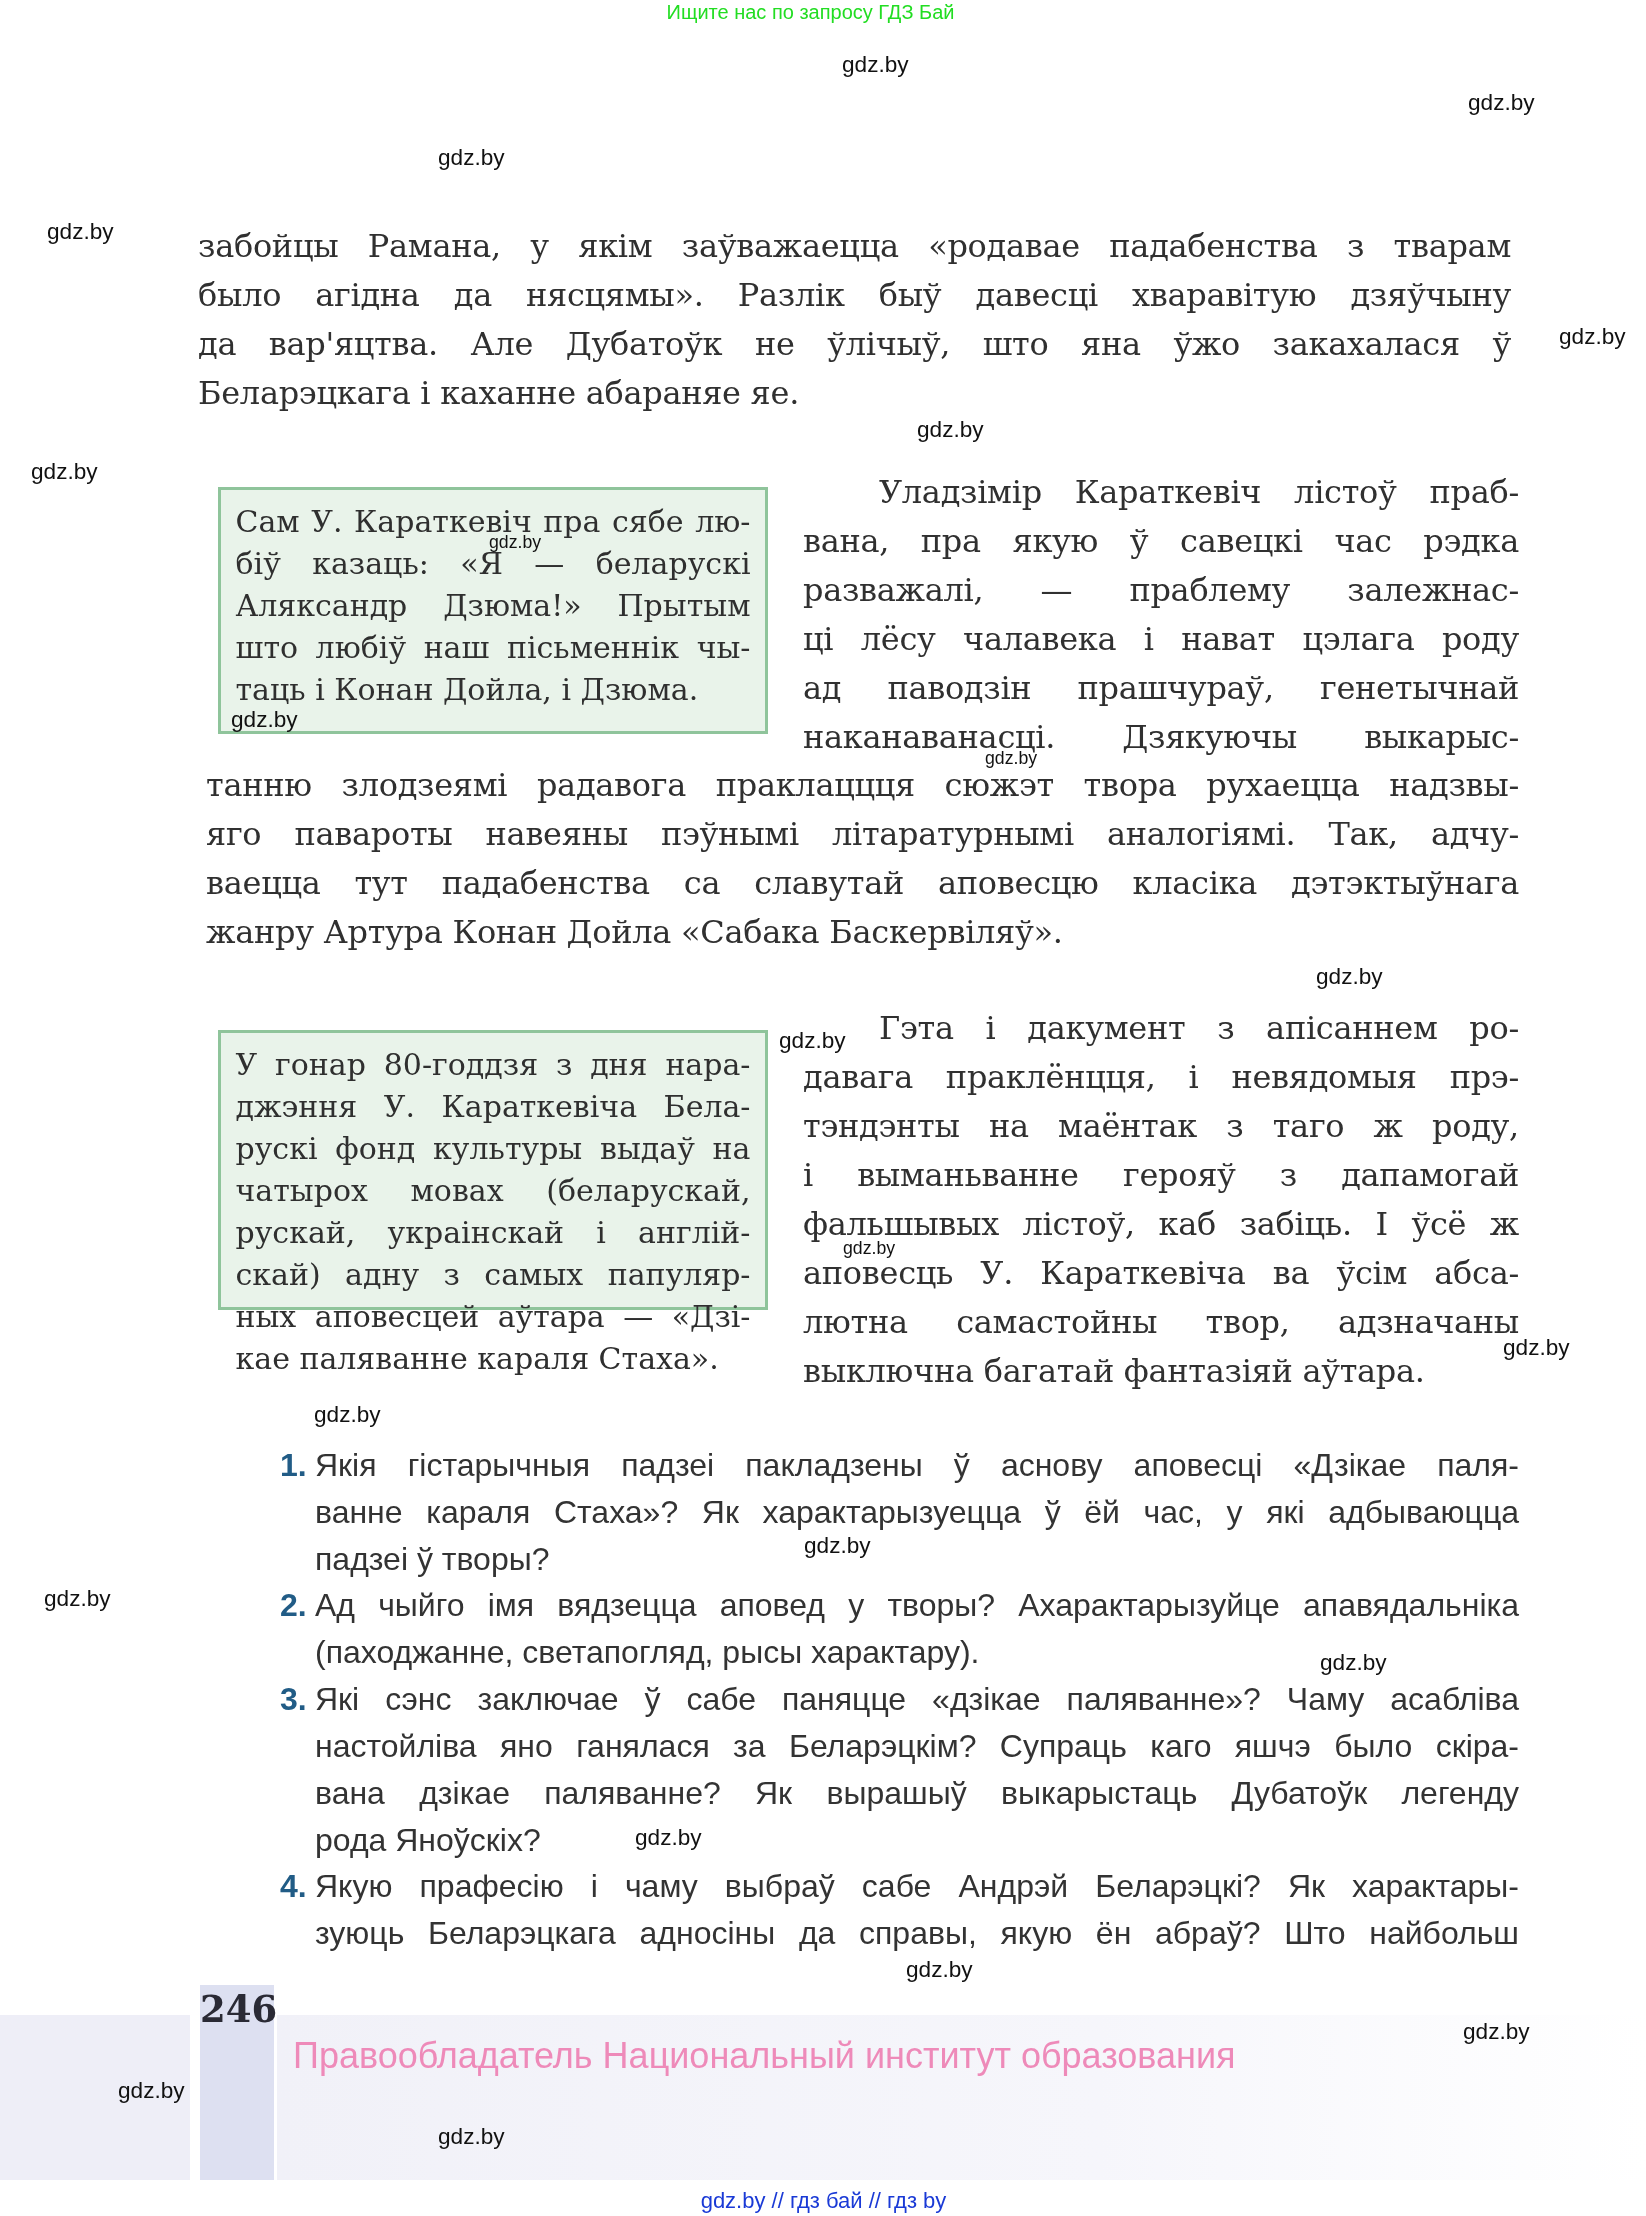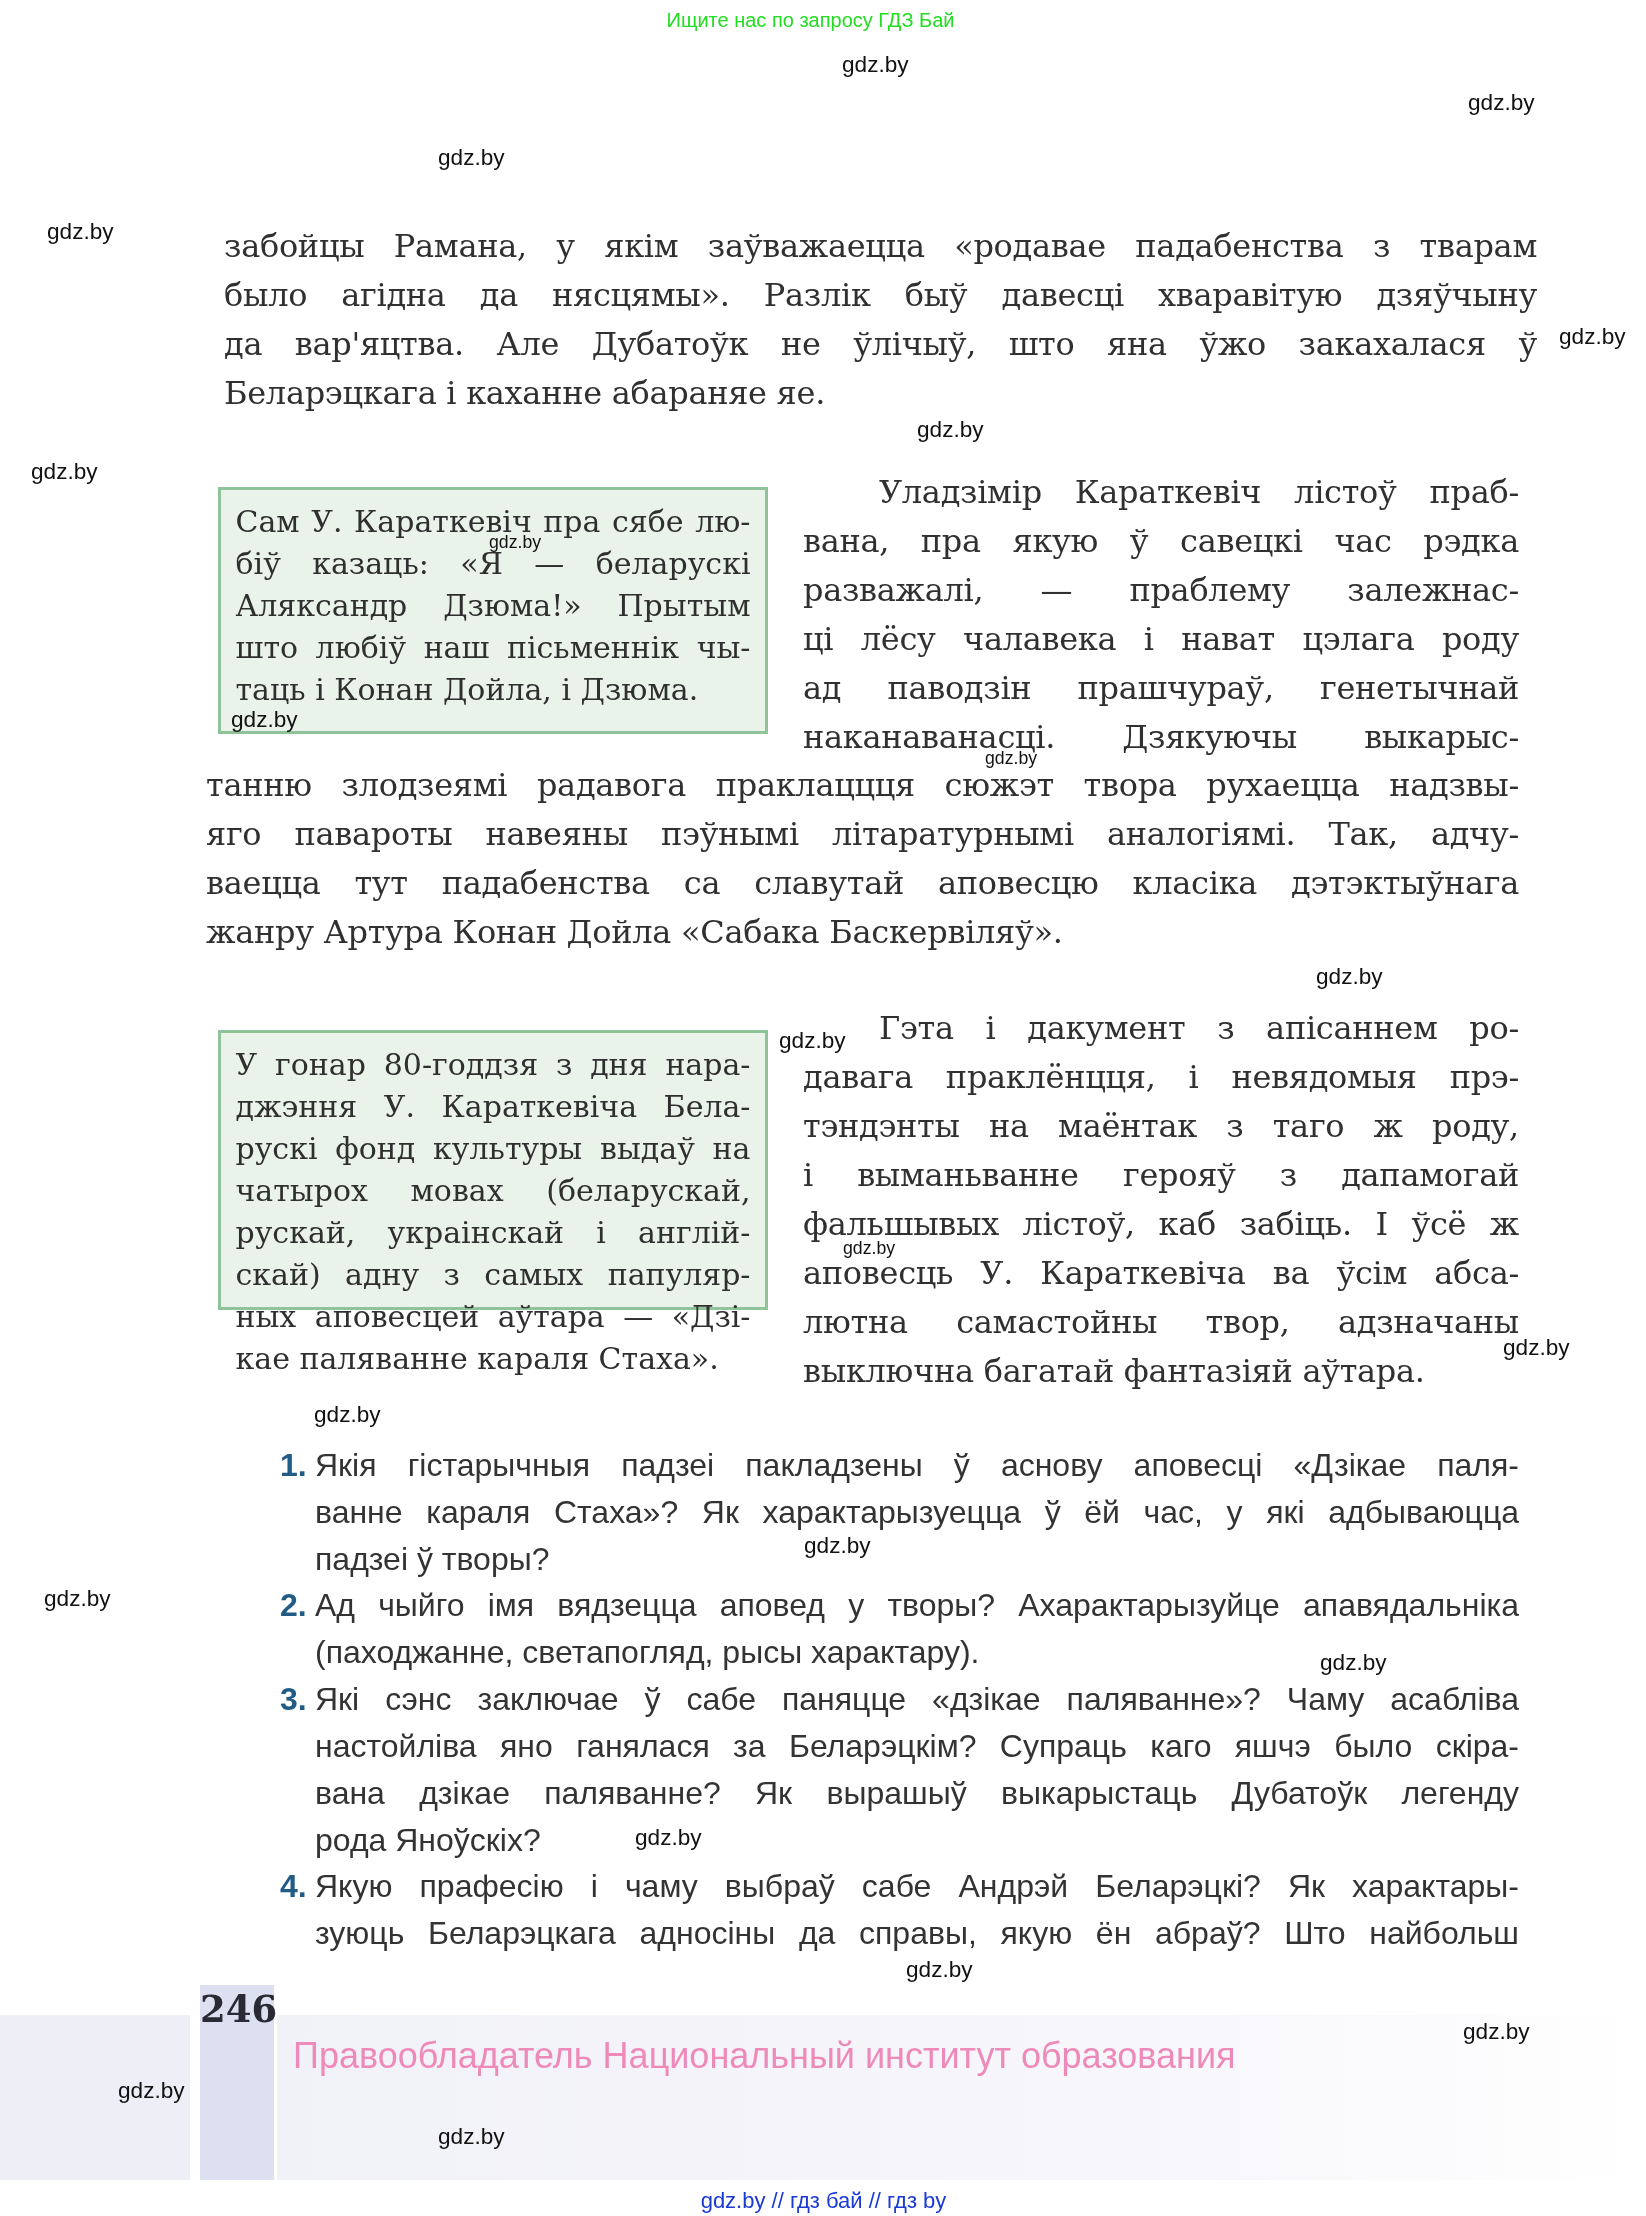--- a/index.html
+++ b/index.html
@@ -1,18 +1,18 @@
 <!DOCTYPE html>
 <html style="font-size:13px"><head>
 <meta charset="utf-8">
 <style>
   html, body { margin:0; padding:0; }
   body { width:1647px; height:2216px; position:relative; background:#ffffff; overflow:hidden; font-family:"DejaVu Serif", serif; color:#2e2e2e; }
   .abs { position:absolute; }
-  .top-banner { top:9px; left:0; width:1621px; text-align:center; font-family:"Liberation Sans", sans-serif; font-size:20px; color:#22dd22; }
+  .top-banner { top:1px; left:0; width:1621px; text-align:center; font-family:"Liberation Sans", sans-serif; font-size:20px; color:#22dd22; }
   .wm { position:absolute; font-family:"Liberation Sans", sans-serif; font-size:22.6px; color:#111; white-space:nowrap; }
   .wm.sm { font-size:17.7px; }
   .body-text { position:absolute; font-family:"DejaVu Serif", serif; font-size:32px; line-height:49px; color:#303030; white-space:nowrap; letter-spacing:-0.3px; }
   .line { display:block; text-align:justify; text-align-last:justify; }
   .line.last { text-align-last:left; }
   .indent { padding-left:76px; }
   .sidebox { position:absolute; background:#e9f3ea; border:3.2px solid #8fc49b; box-sizing:border-box; padding:11.3px 14.5px 0 14.5px; font-family:"DejaVu Serif", serif; font-size:30px; line-height:42px; color:#2f2f2f;margin-left:15px; }
   .sidebox .line { white-space:nowrap; }
   .q { position:absolute; left:280px; width:1239px; font-family:"Liberation Sans", sans-serif; font-size:32px; line-height:47px; color:#333; }
   .q .num { position:absolute; left:0; top:0; color:#215c86; font-weight:bold; }
@@ -47,21 +47,21 @@
 <div class="wm" style="left:314px;top:1402px;">gdz.by</div>
 <div class="wm" style="left:804px;top:1533px;">gdz.by</div>
 <div class="wm" style="left:44px;top:1586px;">gdz.by</div>
 <div class="wm" style="left:1320px;top:1650px;">gdz.by</div>
 <div class="wm" style="left:635px;top:1825px;">gdz.by</div>
 <div class="wm" style="left:906px;top:1957px;">gdz.by</div>
 <div class="wm" style="left:1463px;top:2019px;z-index:3;">gdz.by</div>
 <div class="wm" style="left:118px;top:2078px;z-index:3;">gdz.by</div>
 <div class="wm" style="left:438px;top:2124px;z-index:3;">gdz.by</div>
 
-<div class="body-text" style="left:224px;top:222px;width:1313px;">
+<div class="body-text" style="left:198px;top:222px;width:1313px;">
   <span class="line">забойцы Рамана, у якім заўважаецца «родавае падабенства з тварам</span>
   <span class="line">было агідна да нясцямы». Разлік быў давесці хваравітую дзяўчыну</span>
   <span class="line">да вар'яцтва. Але Дубатоўк не ўлічыў, што яна ўжо закахалася ў</span>
   <span class="line last">Беларэцкага і каханне абараняе яе.</span>
 </div>
 
 <div class="sidebox" style="left:203px;top:487px;width:550px;height:247px;">
   <span class="line">Сам У. Караткевіч пра сябе лю-</span>
   <span class="line">біў казаць: «Я — беларускі</span>
   <span class="line">Аляксандр Дзюма!» Прытым</span>

